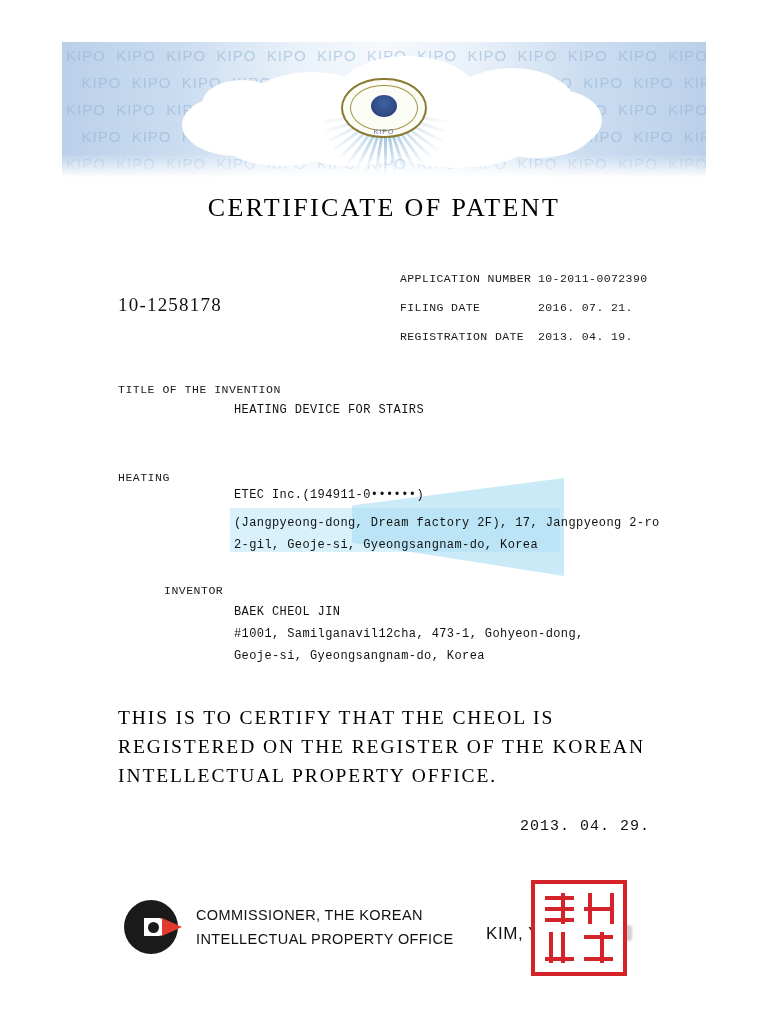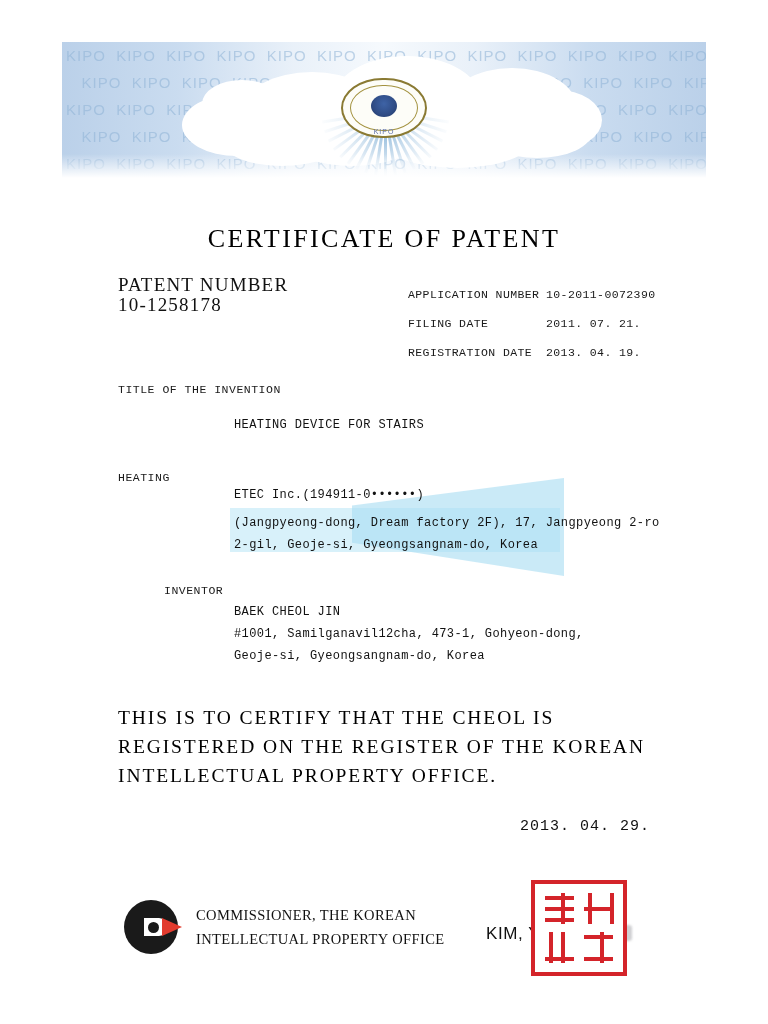--- a/index.html
+++ b/index.html
@@ -136,21 +136,20 @@
   
   .cert-title {
     position: absolute;
     left: 0; right: 0;
     top: 193px;
     text-align: center;
     font-family: "Liberation Serif", serif;
     font-size: 26px;
     letter-spacing: 2.4px;
     color: #000000;
-    margin-top: 31px;
   }
 
   
   .patent-number-label {
     position: absolute;
     left: 118px;
     top: 274px;
     font-size: 19px;
     letter-spacing: 1.2px;
   }
@@ -167,23 +166,22 @@
     position: absolute;
     left: 400px;
     top: 272px;
     font-family: "Liberation Mono", monospace;
     font-size: 11.5px;
     letter-spacing: 0.4px;
     color: #1a1a1a;
   }
   .meta-row {
     display: flex;
-    align-items: flex-end;
+    align-items: flex-start;
     height: 29px;
-    margin-left: 8px;
   }
   .meta-label {
     width: 138px;
     white-space: nowrap;
   }
   .meta-value {
     white-space: nowrap;
   }
 
   
@@ -198,21 +196,21 @@
   .sec-line {
     position: absolute;
     font-family: "Liberation Mono", monospace;
     font-size: 12px;
     letter-spacing: 0.4px;
     color: #111111;
     white-space: nowrap;
   }
 
   #title-label   { left: 118px; top: 383px; font-family: Liberation Mono, monospace; }
-  #title-value   { left: 234px; top: 418px; }
+  #title-value   { left: 234px; top: 403px; }
 
   #patentee-label { left: 118px; top: 471px; }
   #patentee-l1 { left: 234px; top: 488px; font-family: Liberation Mono, monospace; }
   #patentee-l2 { left: 234px; top: 516px; }
   #patentee-l3 { left: 234px; top: 538px; }
 
   #inventor-label { left: 118px; top: 584px; margin-left: 46px; }
   #inventor-l1 { left: 234px; top: 605px; }
   #inventor-l2 { left: 234px; top: 627px; }
   #inventor-l3 { left: 234px; top: 649px; }
@@ -302,21 +300,21 @@
     top: 18px;
     width: 0; height: 0;
     border-top: 9px solid transparent;
     border-bottom: 9px solid transparent;
     border-left: 20px solid #e23b2e;
   }
   .commissioner {
     position: absolute;
     left: 196px;
     top: 903px;
-    font-family: Liberation Serif, serif;
+    font-family: Liberation Sans, sans-serif;
     font-size: 14.5px;
     letter-spacing: 0.4px;
     line-height: 24px;
     color: #111111;
     white-space: nowrap;
   }
   .signature {
     position: absolute;
     left: 486px;
     top: 924px;
@@ -432,31 +430,30 @@
       <div class="emblem-inner"></div>
       <div class="emblem-core"></div>
       <div class="emblem-text">KIPO</div>
     </div>
 
     <div class="band-bottom-fade"></div>
   </div>
 
   <div class="cert-title">CERTIFICATE OF PATENT</div>
 
-  <div class="patent-number-label">PATENT NUMBER</div>
   <div class="patent-number-value">10-1258178</div>
 
   <div class="meta">
     <div class="meta-row">
       <div class="meta-label">APPLICATION NUMBER</div>
       <div class="meta-value">10-2011-0072390</div>
     </div>
     <div class="meta-row">
       <div class="meta-label">FILING DATE</div>
-      <div class="meta-value">2011. 07. 21.</div>
+      <div class="meta-value">2016. 07. 21.</div>
     </div>
     <div class="meta-row">
       <div class="meta-label">REGISTRATION DATE</div>
       <div class="meta-value">2013. 04. 19.</div>
     </div>
   </div>
 
   <div class="sec-label" id="title-label">TITLE OF THE INVENTION</div>
   <div class="sec-line" id="title-value">HEATING DEVICE FOR STAIRS</div>
 

